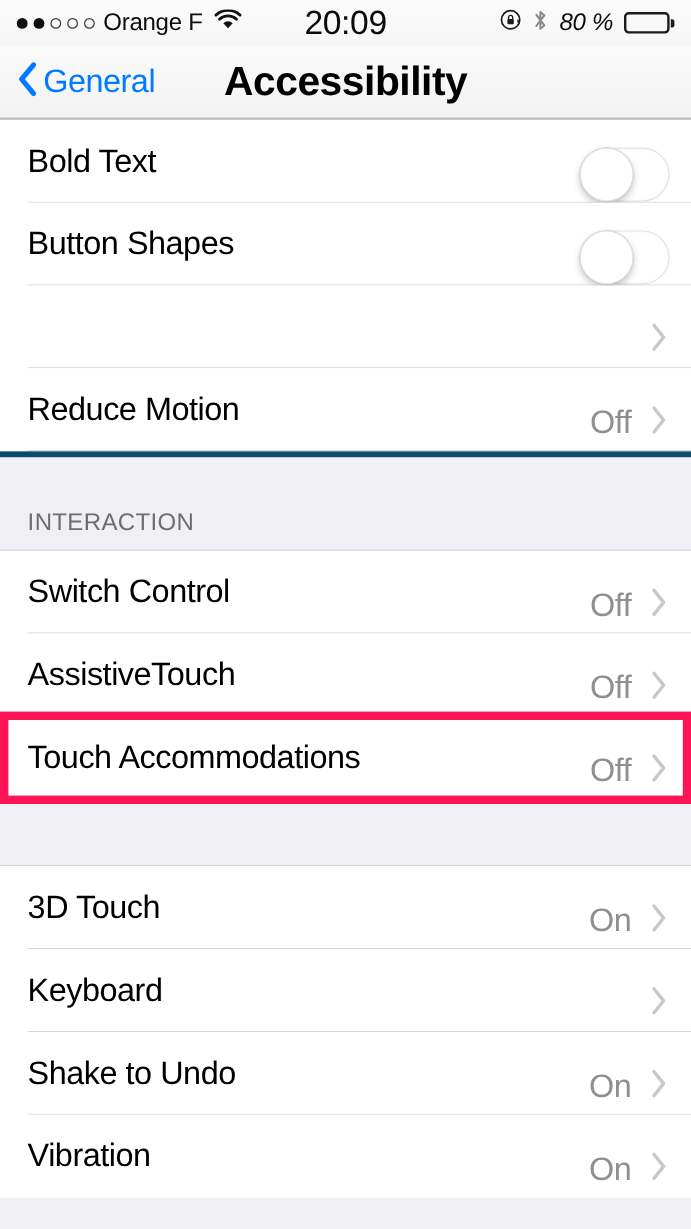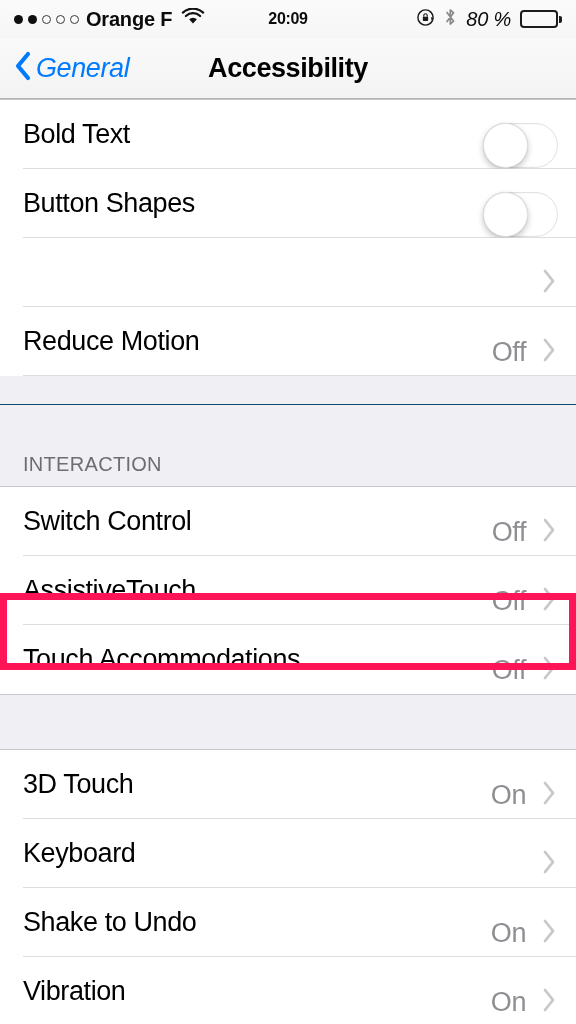--- a/index.html
+++ b/index.html
@@ -13,34 +13,34 @@
   #phone { position:relative; width:576px; height:1024px; background:#efeff4; }
 
   
   .statusbar {
     height:38px; width:100%;
     background:linear-gradient(#fbfbfb,#f6f6f6);
     display:flex; align-items:center;
     padding:0 14px;
     position:relative;
   }
-  .sb-left { display:flex; align-items:center; gap:7px;font-weight:bold; }
+  .sb-left { display:flex; align-items:center; gap:7px; }
   .dots { display:flex; align-items:center; gap:5px; }
   .dot { width:9px; height:9px; border-radius:50%; }
   .dot.filled { background:#0f0f0f; }
   .dot.empty { background:transparent; border:1.4px solid #3a3a3a; }
   .carrier { font-size:20px; color:#0b0b0b; letter-spacing:-0.2px; }
   .wifi { margin-left:2px; display:block; }
 
   .sb-center {
     position:absolute; left:0; right:0; top:0; bottom:0;
     display:flex; align-items:center; justify-content:center;
     pointer-events:none;
   }
-  .clock { font-size:16px; font-weight:bold; color:#0b0b0b; letter-spacing:-0.3px; }
+  .clock { font-size:28px; font-weight:normal; color:#0b0b0b; letter-spacing:-0.3px; }
 
   .sb-right {
     margin-left:auto; display:flex; align-items:center; gap:9px;font-style:italic;
   }
   .batt-pct { font-size:20px; color:#0b0b0b; letter-spacing:-0.2px; }
   .battery { display:flex; align-items:center; }
   .batt-body {
     width:38px; height:18px; border:2px solid #1b1b1b; border-radius:4px;
     padding:1.5px; position:relative;
   }
@@ -54,28 +54,28 @@
   .navbar {
     height:61px; width:100%;
     background:linear-gradient(#fafafa,#f3f3f3);
     border-bottom:1px solid #b3b3b5;
     display:flex; align-items:center;
     position:relative;
   }
   .back-btn {
     display:flex; align-items:center; gap:5px;
     padding-left:14px; cursor:pointer;
-    position:relative; z-index:2;font-style:italic;
+    position:relative; z-index:2;
   }
   .chev-back { display:block; }
   .back-label { font-size:27px; color:#007aff; letter-spacing:-0.4px; }
   .nav-title {
     position:absolute; left:0; right:0; top:0; bottom:0;
     display:flex; align-items:center; justify-content:center;
-    font-size:27px; font-weight:bold; color:#000; letter-spacing:-0.4px;
+    font-size:34px; font-weight:bold; color:#000; letter-spacing:-0.4px;
     pointer-events:none;
   }
 
   
   .scroll { width:100%; height:932px; overflow:hidden; background:#efeff4; }
 
   .group { background:#ffffff; }
   .row {
     height:69px; width:100%;
     display:flex; align-items:center;
@@ -115,22 +115,21 @@
   .off-mark {
     position:absolute; right:11px; top:50%; transform:translateY(-50%);
     width:17px; height:17px; border-radius:50%;
     border:2px solid #b9b9bd;
   }
   .sec-header {
     height:83px; background:#efeff4;
     display:flex; align-items:flex-end;
     padding:0 0 10px 23px;
     border-bottom:1px solid #c8c7cc;
-    border-top:1px solid #0c4a6e;
-    margin-top:28px;
+    border-top:5px solid #0c4a6e;
   }
   .sec-title {
     font-size:20px; color:#6d6d72; letter-spacing:0.3px;
   }
   .plain-gap {
     height:56px; background:#efeff4;
     border-top:1px solid #c8c7cc;
     border-bottom:1px solid #c8c7cc;
   }
 

